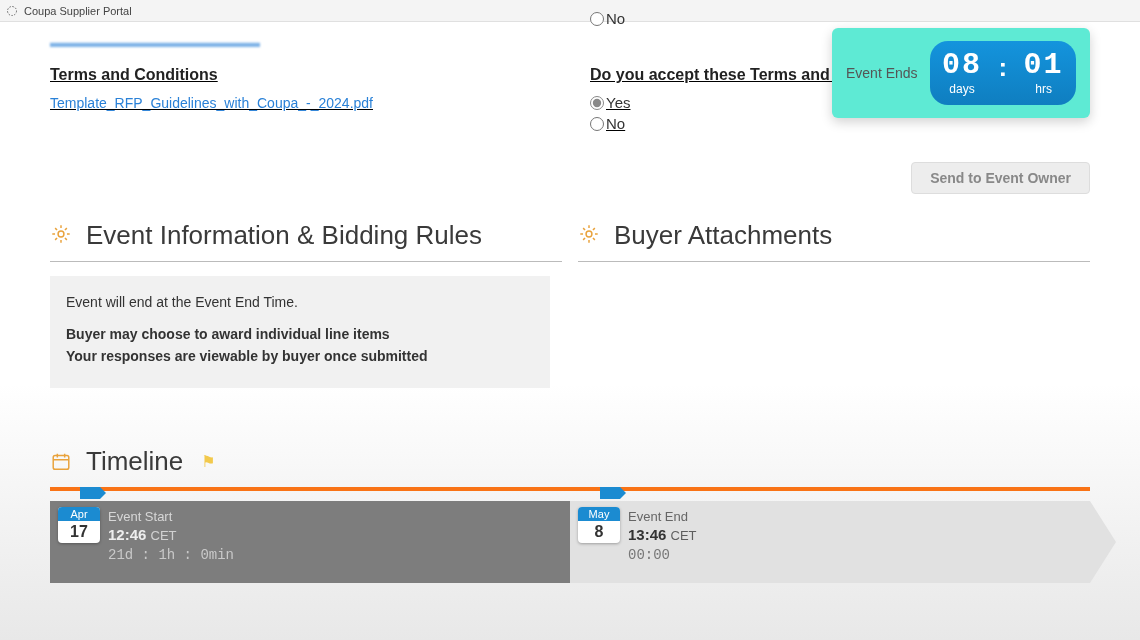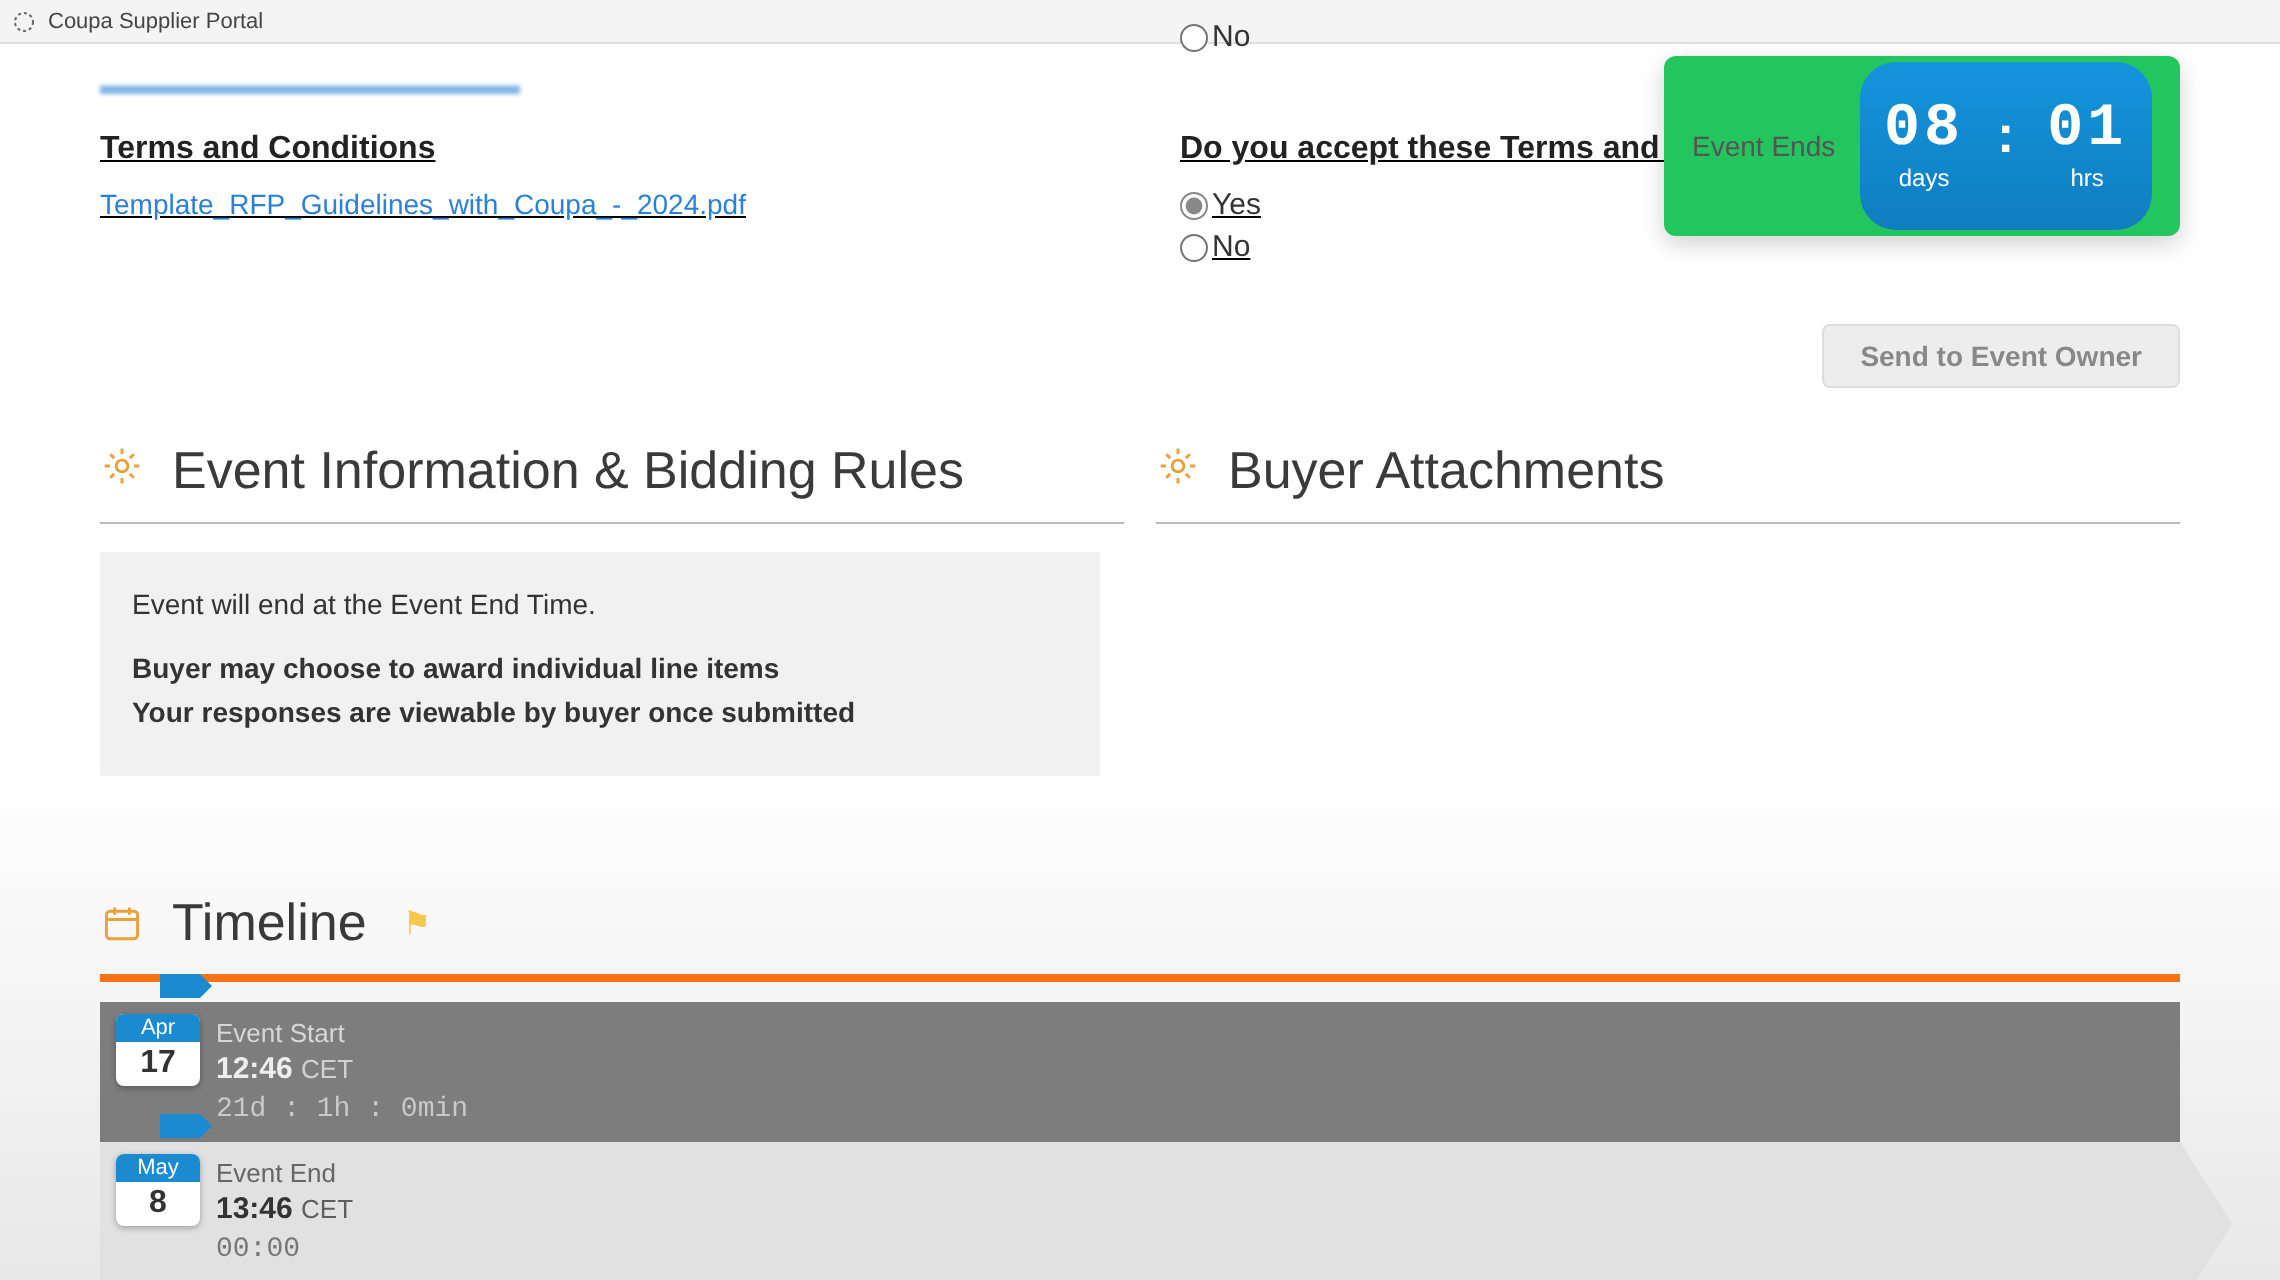--- a/index.html
+++ b/index.html
@@ -70,36 +70,36 @@
     color: #2a81d7;
     font-size: 14px;
     cursor: pointer;
   }
   .countdown-card {
     position: absolute;
     top: 28px;
     right: 50px;
     width: 258px;
     height: 90px;
-    background: #22c55e;
+    background: #5eead4;
     border-radius: 6px;
     box-shadow: 0 4px 12px rgba(0,0,0,0.18);
     display: flex;
     align-items: center;
     padding: 0 14px;
     gap: 12px;
     z-index: 50;
   }
   .countdown-label {
     font-size: 14px;
     color: #555;
   }
   .countdown-box {
     flex: 1;
-    height: 84px;
+    height: 64px;
     background: linear-gradient(#1494dd,#0f7ec0);
     border-radius: 18px;
     display: flex;
     align-items: center;
     justify-content: center;
     color: #fff;
     position: relative;
   }
   .cd-unit {
     flex:1;
@@ -188,21 +188,20 @@
   .flag-icon {
     color:#f2c94c;
     font-size:16px;
     margin-left:4px;
   }
   .timeline-track {
     display:flex;
     margin-top: 10px;
     height: 92px;
     position: relative;
-    flex-direction: column;
   }
   .tl-segment {
     position: relative;
     height: 82px;
     padding: 8px 12px 8px 58px;
   }
   .tl-start {
     flex: 0 0 50%;
     background: #7d7d7d;
     color: #e8e8e8;

